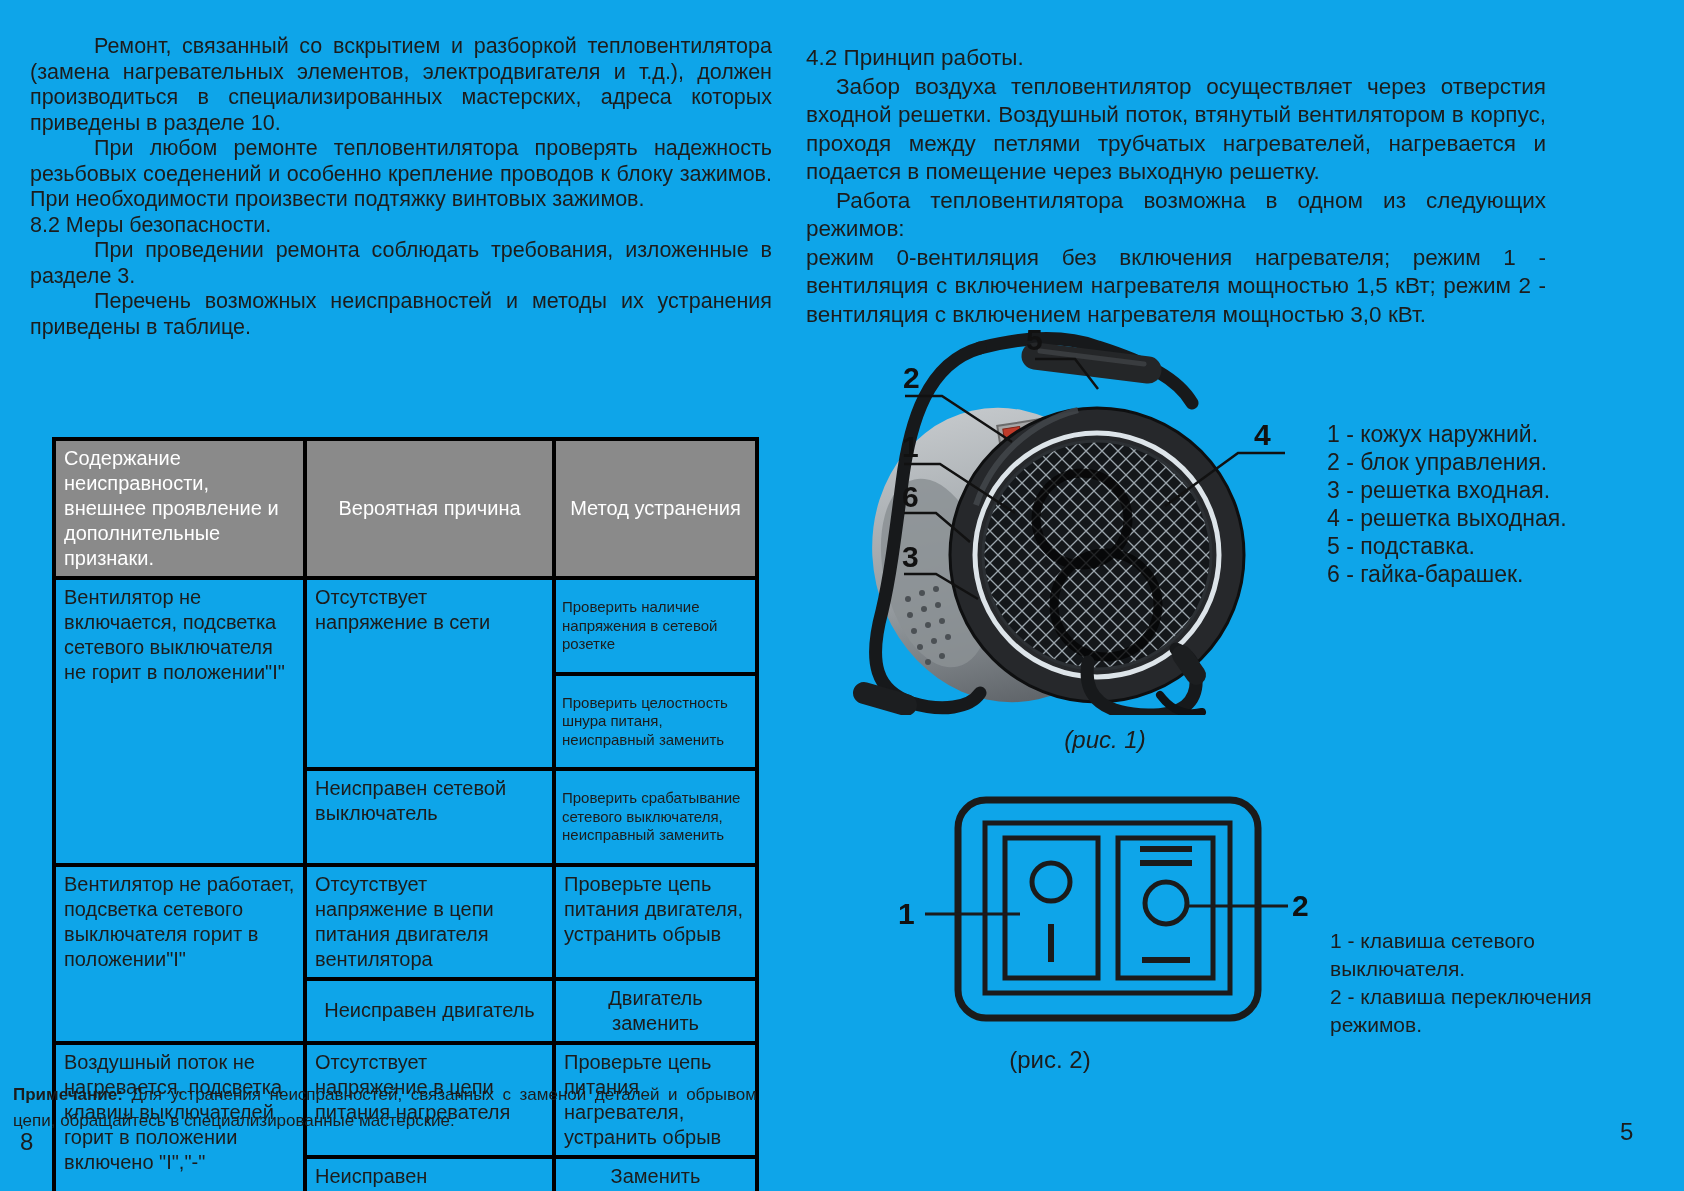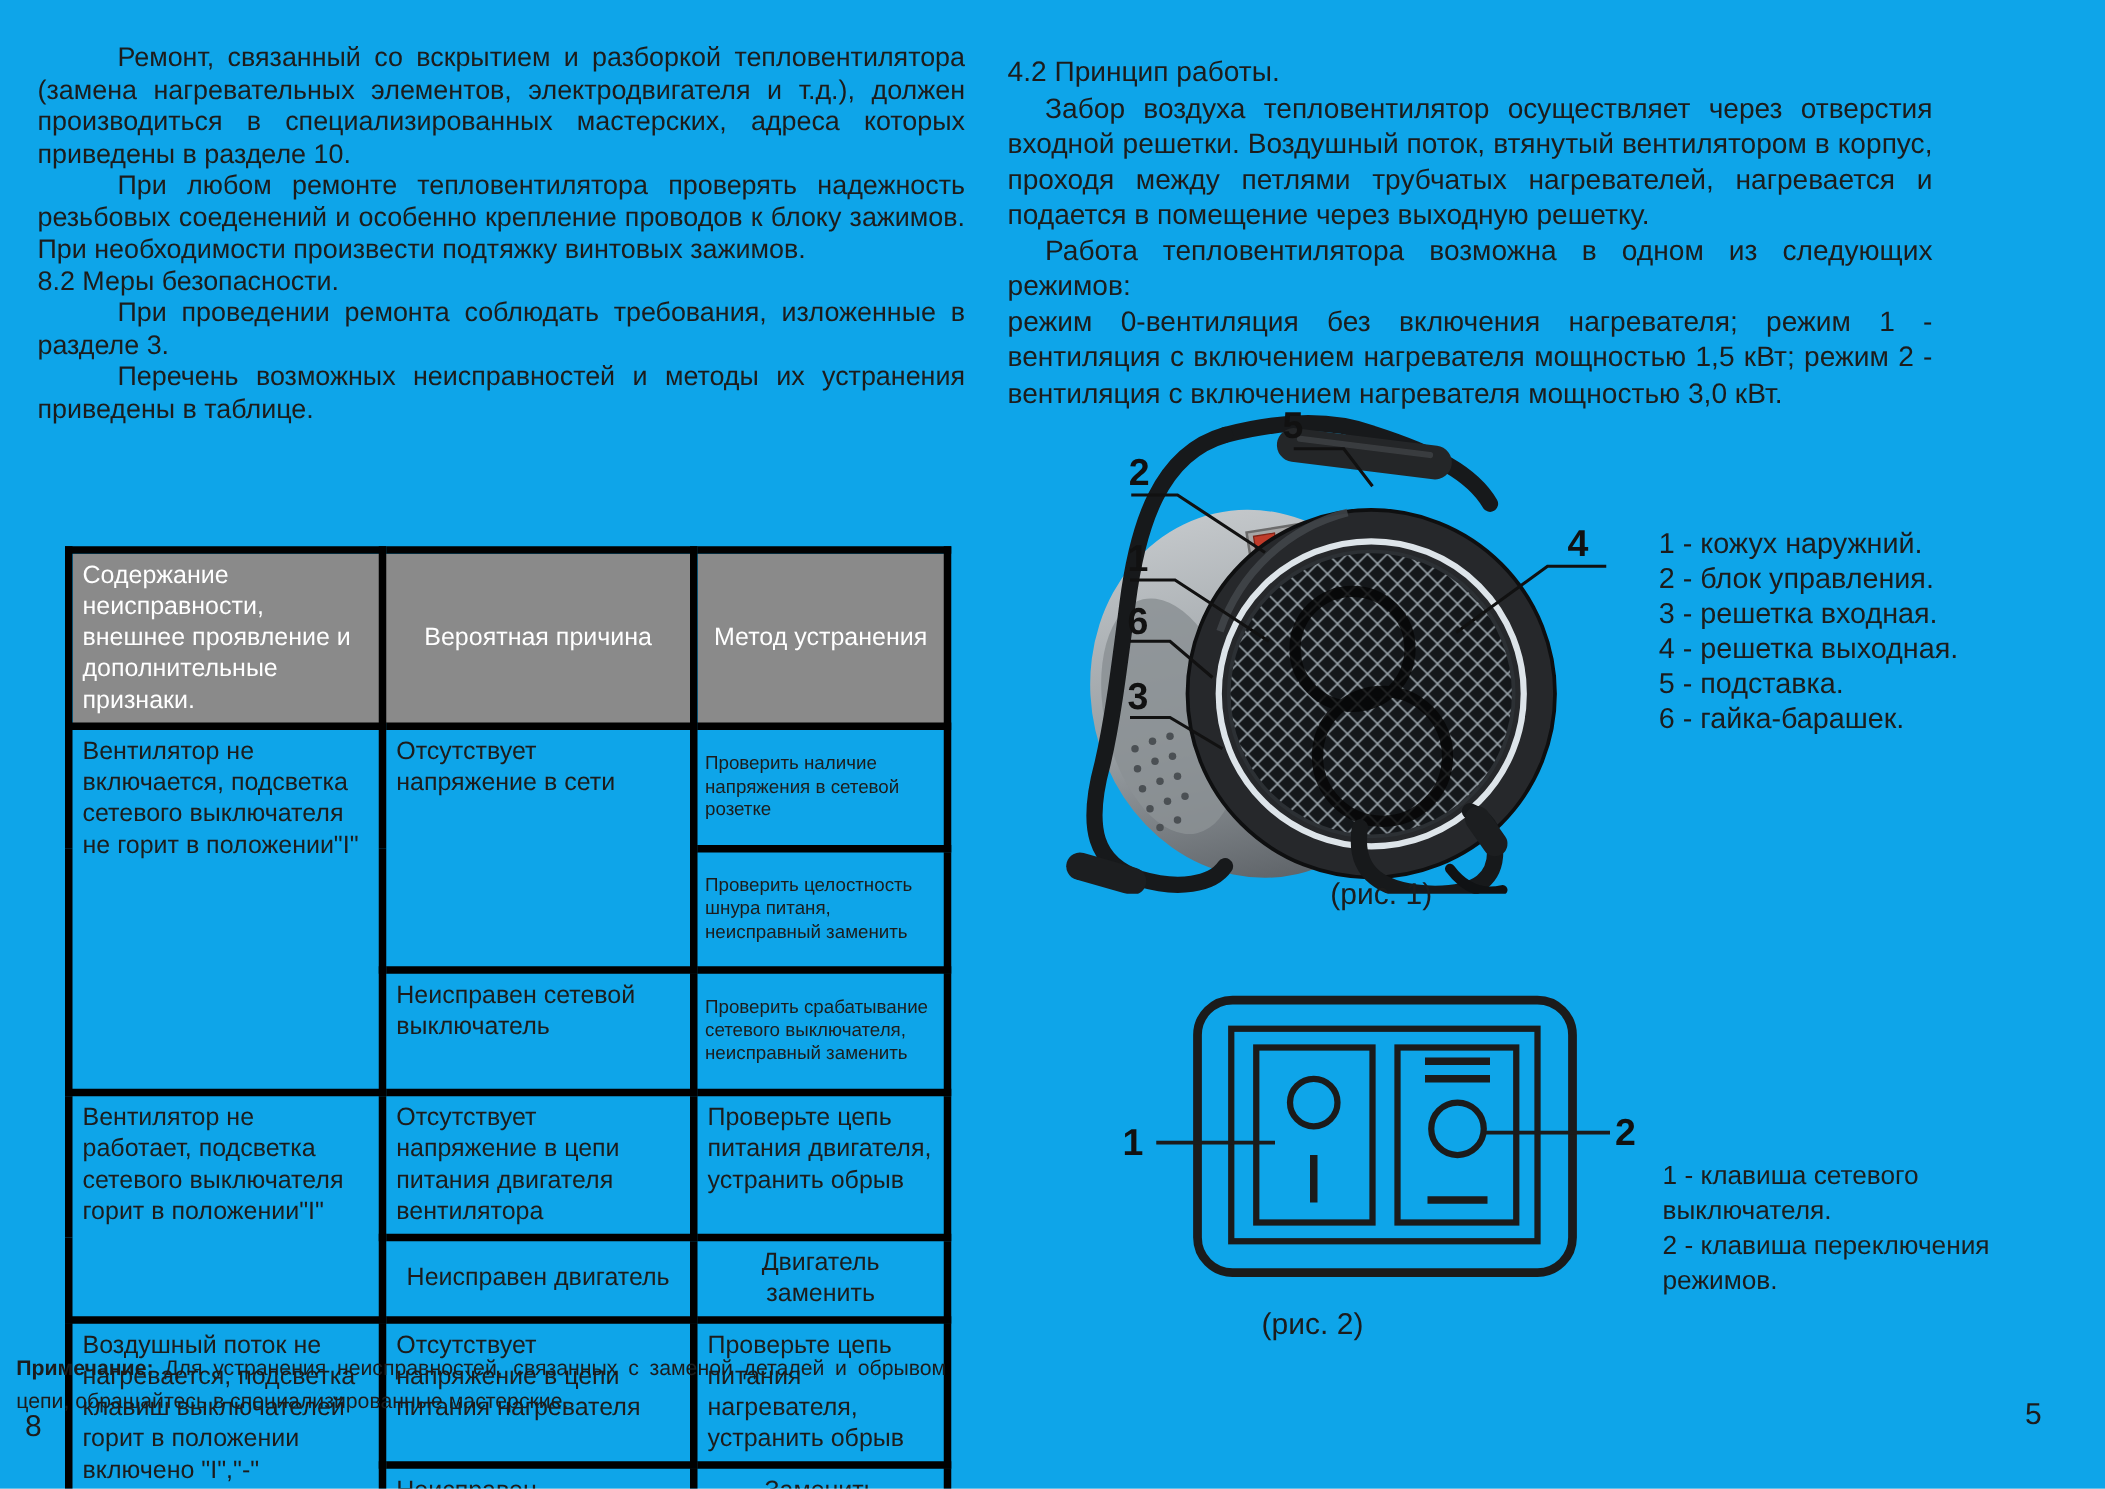--- a/index.html
+++ b/index.html
@@ -6,21 +6,21 @@
   .page{position:relative;width:1684px;height:1191px;background:#0ea5e9;
         font-family:"Liberation Sans", sans-serif;color:#1c1c1c;overflow:hidden;}
   
   .text-col{position:absolute;}
   #left-text{left:30px;top:34px;width:742px;font-size:21.5px;line-height:25.5px;}
   #left-text p{margin:0;text-align:justify;}
   #left-text p.ind{text-indent:64px;}
   
   #fault-table{position:absolute;left:52px;top:437px;width:703px;border-collapse:collapse;
                table-layout:fixed;font-size:20px;line-height:25px;}
-  #fault-table th,#fault-table td{border:6px solid #000000;padding:5px 8px;vertical-align:top;
+  #fault-table th,#fault-table td{border:4px solid #000000;padding:5px 8px;vertical-align:top;
                overflow:hidden;}
   #fault-table{border:2px solid #1a1a1a;}
   #fault-table th{background:#8a8a8a;color:#ffffff;font-weight:normal;text-align:left;}
   #fault-table th.c{text-align:center;vertical-align:middle;}
   #fault-table tr.grp td{border-top:3px solid #1a1a1a;margin-top:28px;}
   #fault-table td.small{font-size:15px;line-height:18.5px;padding:18px 6px;}
   #fault-table td.mid{vertical-align:middle;}
   #fault-table td.ctr{text-align:center;vertical-align:middle;}
   
   #note{position:absolute;left:13px;top:1082px;width:744px;font-size:17px;
@@ -28,21 +28,21 @@
   .pagenum{position:absolute;font-size:24px;}
   #pagenum-left{left:20px;top:1128px;}
   #pagenum-right{left:1620px;top:1118px;}
   
   #right-text{left:806px;top:44px;width:740px;font-size:22.5px;line-height:28.5px;}
   #right-text p{margin:0;text-align:justify;}
   #right-text p.ind{text-indent:30px;}
   #right-text p.head{text-align:left;}
   
   .fig-caption{position:absolute;font-size:24px;text-align:center;}
-  #fig1-caption{left:1040px;top:702px;width:130px;}
+  #fig1-caption{left:1040px;top:726px;width:130px;font-style:italic;}
   #fig2-caption{left:982px;top:1046px;width:136px;}
   #fig1-legend{position:absolute;left:1327px;top:420px;font-size:23px;line-height:28px;}
   #fig2-legend{position:absolute;left:1330px;top:927px;width:300px;font-size:21px;line-height:28px;}
   .abs-svg{position:absolute;}
 </style>
 </head>
 <body>
 
 <div class="page">
 

